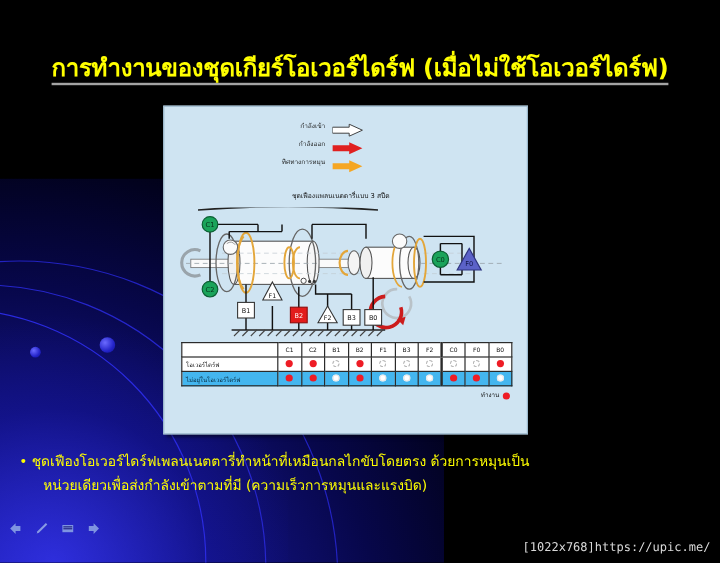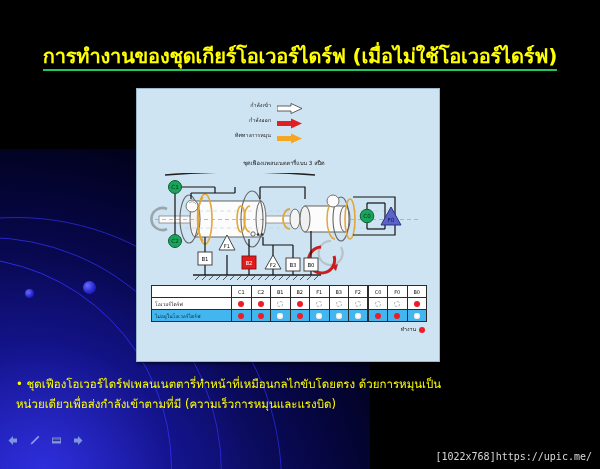--- a/index.html
+++ b/index.html
@@ -29,21 +29,21 @@
   .dot-a{left:25px;top:289px;width:9px;height:9px;}
   .dot-b{left:83px;top:281px;width:13px;height:13px;}
 
   
   .title{
     position:absolute;left:0;top:40px;width:600px;text-align:center;
     color:#ffff00;font-size:20px;font-weight:bold;letter-spacing:-0.2px;
     font-family:"DejaVu Sans","Liberation Sans",sans-serif;
     white-space:nowrap;
   }
-  .title span{border-bottom:2px solid #22c55e;padding-bottom:1px;}
+  .title span{border-bottom:2px solid #a3a3a3;padding-bottom:1px;}
 
   
   .panel{
     position:absolute;left:136px;top:88px;width:302px;height:272px;
     background:#cfe4f2;border:1px solid #9bb8cc;
     box-shadow:2px 2px 3px rgba(0,0,0,.55);
   }
 
   
   .legend{position:absolute;left:16px;top:8px;width:150px;}
@@ -74,21 +74,21 @@
   .pt.off{background:#ffffff;border:1px dashed #b9b9b9;box-sizing:border-box;}
   .pt.onw{background:#ffffff;box-shadow:0 0 0 1px #e8e8e8 inset;}
   .tbl-foot{margin-top:3px;text-align:right;font-size:5.2px;color:#111;padding-right:2px;}
   .tbl-foot .pt{margin-left:3px;}
 
   
   .bullet{
     position:absolute;left:16px;top:374px;width:572px;
     color:#ffff00;font-size:11.5px;line-height:20px;
   }
-  .bullet .l2{display:block;}
+  .bullet .l2{display:block;margin-left:20px;}
 
   
   .footer-note{
     position:absolute;right:8px;bottom:7px;color:#d8d8d8;font-size:10px;
     font-family:"DejaVu Sans Mono","Liberation Mono",monospace;letter-spacing:0px;text-align:right;
   }
   .navbar{position:absolute;left:6px;bottom:24px;display:flex;align-items:center;gap:9px;opacity:.85;}
   .navbar .nic{width:13px;height:13px;display:block;}
 </style>
 </head>

